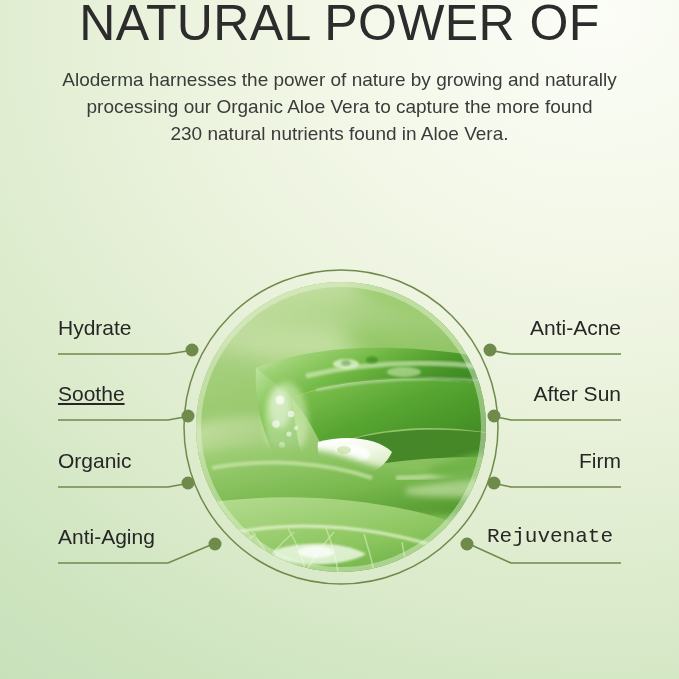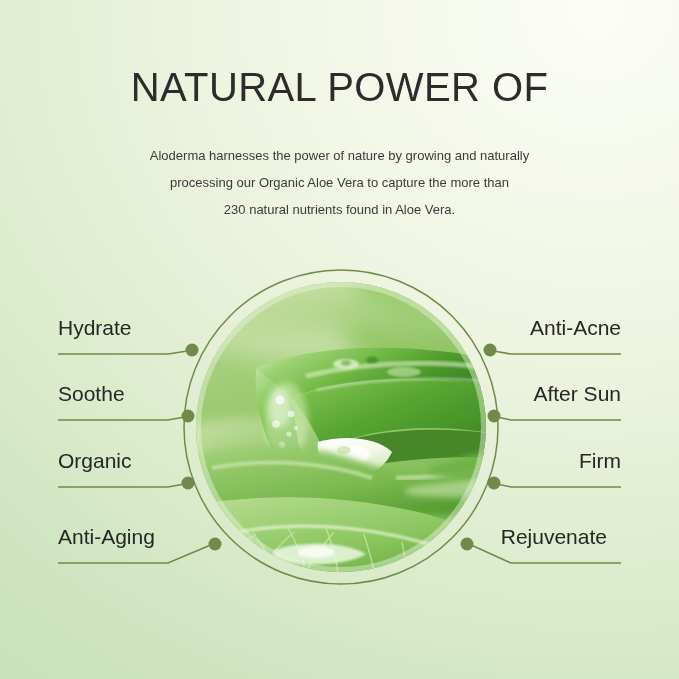--- a/index.html
+++ b/index.html
@@ -24,34 +24,33 @@
 
   
   .header {
     position: absolute;
     left: 0;
     top: 0;
     width: 679px;
     text-align: center;
   }
   .title {
-    margin: 12px;
-    padding-top: 52px;
-    font-size: 40px;
+    margin: 0;
+    font-size: 50px;
     line-height: 46px;
     letter-spacing: 0.4px;
     font-weight: 400;
     color: #2c2c2c;
     white-space: nowrap;
   }
   .title-line { display: block; }
   .subtitle {
     margin: 0;
     padding-top: 20px;
-    font-size: 13px;
+    font-size: 19px;
     line-height: 27px;
     font-weight: 400;
     color: #3b3b3b;
   }
   .subtitle-line { display: block; }
 
   
   .circle-wrap {
     position: absolute;
     left: 0;
@@ -85,41 +84,41 @@
     font-size: 21px;
     line-height: 24px;
     color: #262626;
     white-space: nowrap;
     font-weight: 400;
   }
   .label.left  { text-align: left; }
   .label.right { }
 
   .l-hydrate    { left: 58px;  top: 316px; }
-  .l-soothe     { left: 58px;  top: 382px; }
+  .l-soothe     { left: 58px;  top: 382px; text-decoration: underline; }
   .l-brighten   { left: 58px;  top: 449px; }
   .l-antiaging  { left: 58px;  top: 525px; }
 
   .r-antiacne   { right: 58px; top: 316px; }
   .r-aftersun   { right: 58px; top: 382px; }
   .r-firm       { right: 58px; top: 449px; }
-  .r-rejuvenate { right: 72px; top: 525px; }
+  .r-rejuvenate { right: 66px; top: 525px; font-family: Liberation Mono, monospace; }
 </style>
 </head>
 <body>
 
 <div id="infographic">
 
   <div class="header">
     <h1 class="title">
       <span class="title-line">NATURAL POWER OF</span>
     </h1>
     <p class="subtitle">
       <span class="subtitle-line">Aloderma harnesses the power of nature by growing and naturally</span>
-      <span class="subtitle-line">processing our Organic Aloe Vera to capture the more than</span>
+      <span class="subtitle-line">processing our Organic Aloe Vera to capture the more found</span>
       <span class="subtitle-line">230 natural nutrients found in Aloe Vera.</span>
     </p>
   </div>
 
   <div class="circle-wrap">
 
     <div class="photo-circle">
       <svg width="290" height="290" viewBox="0 0 290 290" xmlns="http://www.w3.org/2000/svg" aria-hidden="true">
         <defs>
           <linearGradient id="bgTop" x1="0" y1="0" x2="0.3" y2="1">

